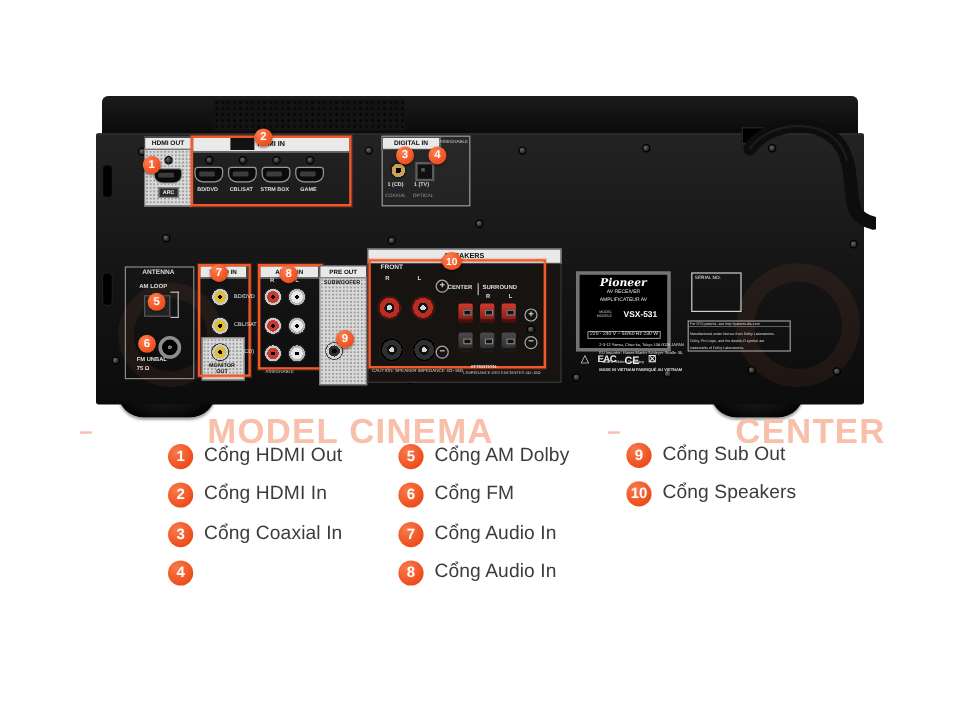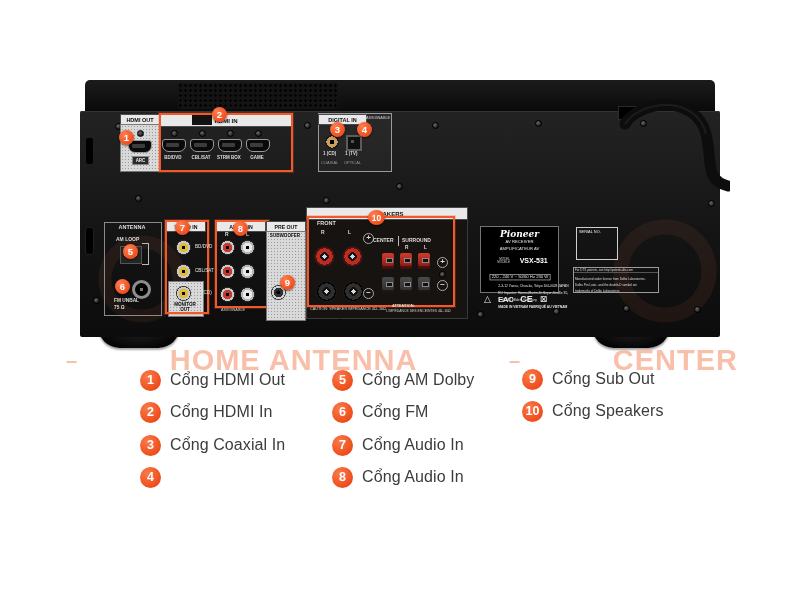--- a/index.html
+++ b/index.html
@@ -213,21 +213,21 @@
     <div class="clip dark" style="left:320px;top:197px;"></div>
     <div class="clip dark" style="left:338px;top:197px;"></div>
     <div class="pm" style="left:357px;top:177px;"><span>+</span></div>
     <div class="screw" style="left:359px;top:191px;"></div>
     <div class="pm" style="left:357px;top:200px;"><span>−</span></div>
     <div class="obox" style="left:227px;top:136px;width:144px;height:87px;"></div>
     <div class="wtxt" style="left:230px;top:227px;font-size:3.8px;font-weight:normal;color:#d8d8d8;">CAUTION: SPEAKER IMPEDANCE 4Ω–16Ω</div>
     <div class="wtxt" style="left:312px;top:224px;font-size:3.8px;">ATTENTION:</div>
     <div class="wtxt" style="left:306px;top:229px;font-size:3.4px;font-weight:normal;color:#cfcfcf;">L'IMPÉDANCE DES ENCEINTES 4Ω–16Ω</div>
 
-    <div class="abs" style="left:400px;top:146px;width:79px;height:67px;background:#000;border:1px solid #737373;padding-top:3px;box-sizing:border-box;">
+    <div class="abs" style="left:400px;top:146px;width:79px;height:67px;background:#000;border:3px solid #737373;padding-top:3px;box-sizing:border-box;">
       <span class="np-line" style="font-family:'DejaVu Serif','Liberation Serif',serif;font-style:italic;font-weight:bold;font-size:9px;color:#fff;line-height:9px;">Pioneer</span>
       <span class="np-line scale70">AV RECEIVER</span>
       <span class="np-line scale70">AMPLIFICATEUR AV</span>
       <div style="display:flex;justify-content:center;align-items:center;gap:3px;margin-top:1px;">
         <span style="font-size:6px;transform:scale(.5);color:#cfcfcf;line-height:6px;text-align:right;"> <span>MODEL</span><br><span>MODELE</span></span>
         <span style="font-size:7px;font-weight:bold;color:#fff;">VSX-531</span>
       </div>
       <span class="np-line scale70" style="border:1px solid #bbb;display:inline-block;margin-left:50%;transform:translateX(-50%) scale(.7);padding:0 2px;">220 - 240 V ~    50/60 Hz  230 W</span>
       <span class="np-line scale55">2-3-12 Yaesu, Chuo-ku, Tokyo 104-0028 JAPAN</span>
       <span class="np-line scale55">EU Importer: Hanns-Martin-Schleyer-Straße 35,</span>
@@ -260,21 +260,21 @@
     <div class="callout" style="left:43px;top:164px;">5</div>
     <div class="callout" style="left:35px;top:199px;">6</div>
     <div class="callout" style="left:95px;top:140px;">7</div>
     <div class="callout" style="left:153px;top:141px;">8</div>
     <div class="callout" style="left:200px;top:195px;">9</div>
     <div class="callout" style="left:288px;top:130px;width:17px;font-size:8.5px;">10</div>
   </div>
 
   <div id="watermark">
     <span style="font-size:20px;">–</span>
-    <span>HOME ANTENNA</span>
+    <span>MODEL CINEMA</span>
     <span style="font-size:20px;">–</span>
     <span>CENTER</span>
   </div>
 
   <div>
 
     <div class="legend-item" style="left:140px;top:369px;">
       <span class="legend-num">1</span>
       <span class="legend-label">Cổng HDMI Out</span>
     </div>

